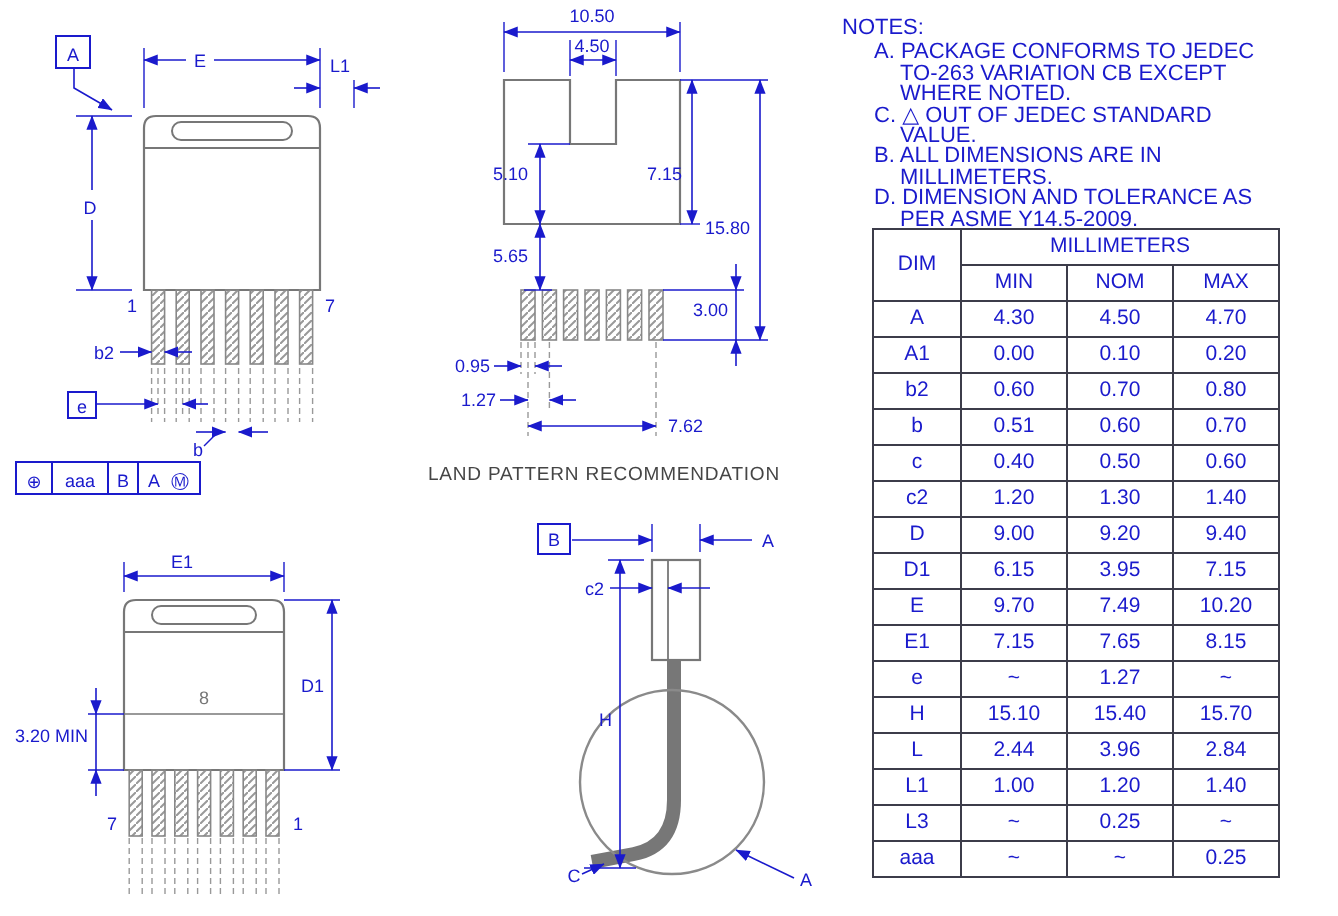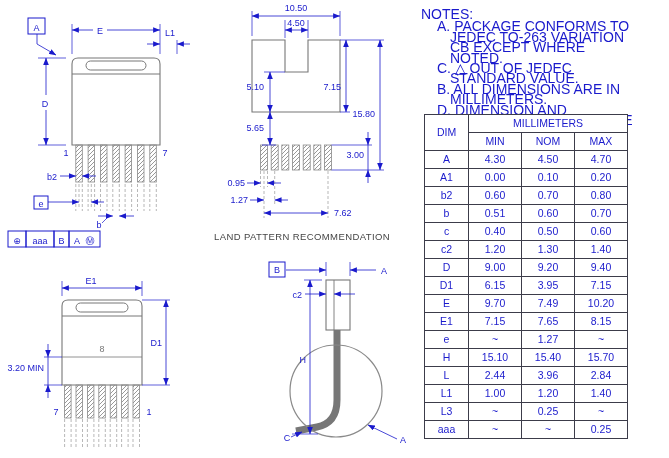--- a/index.html
+++ b/index.html
@@ -4,25 +4,25 @@
 <style>
   *{margin:0;padding:0;box-sizing:border-box}
   html,body{width:669px;height:458px;background:#fff;overflow:hidden;
     font-family:"Liberation Sans","DejaVu Sans",sans-serif;}
   #stage{position:relative;width:669px;height:458px;background:#fff;}
   #drawing{position:absolute;left:0;top:0;}
   svg text{font-family:"Liberation Sans","DejaVu Sans",sans-serif;fill:#1a1acc;font-size:9px;}
   svg .gray{fill:#777;}
   svg .cap{fill:#454545;font-size:9.5px;letter-spacing:.4px;}
   #notes{position:absolute;left:421px;top:9px;width:212px;color:#1a1acc;
-    font-size:14px;line-height:10.4px;}
+    font-size:11px;line-height:10.4px;}
   #notes .title{margin-bottom:2px;}
   .note{padding-left:13px;text-indent:-13px;margin-left:16px;}
   .tri{display:inline-block;text-indent:0;}
-  #dims-table{position:absolute;left:424px;top:114px;border-collapse:collapse;
+  #dims-table{position:absolute;left:436px;top:114px;border-collapse:collapse;
     color:#1a1acc;font-size:10.5px;padding-left:26px;}
   #dims-table th,#dims-table td{border:1px solid #3c3c4a;text-align:center;
     font-weight:normal;height:17px;line-height:17px;padding:0 2px;background:#fff;}
   #dims-table .c-dim{width:44px;}
   #dims-table .c-v{width:53px;}
 </style>
 </head>
 <body>
 <div id="stage">
 

